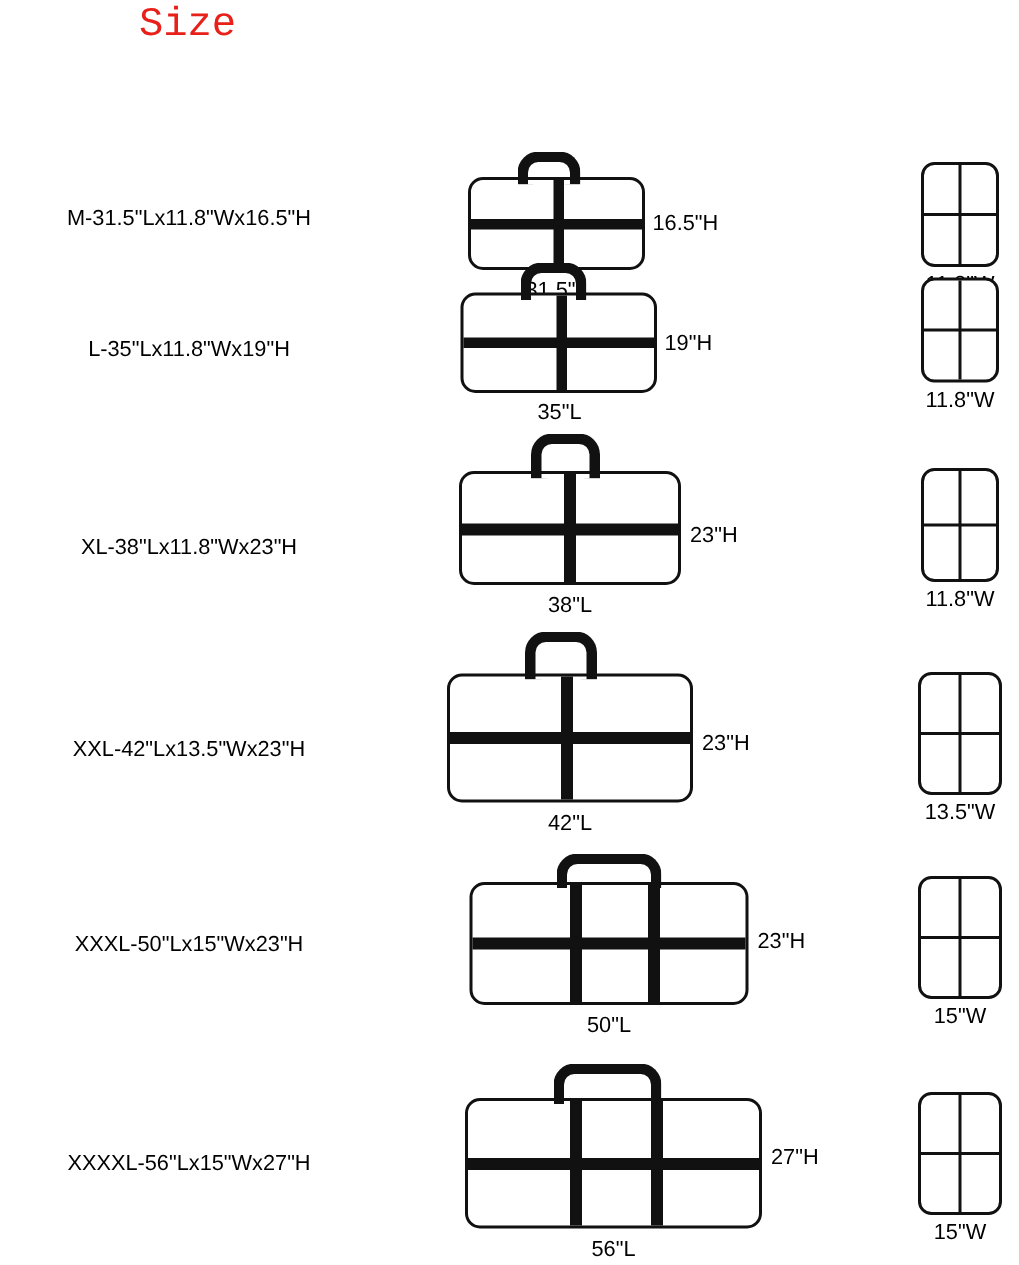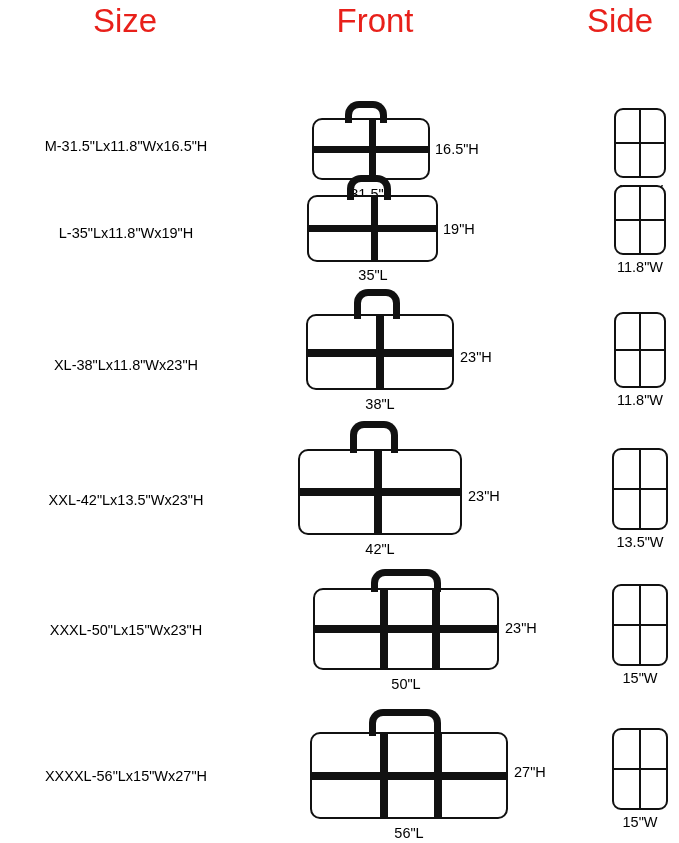--- a/index.html
+++ b/index.html
@@ -25,24 +25,25 @@
   .header {
     position: absolute;
     top: 0;
     left: 0;
     width: 679px;
     height: 42px;
   }
   .header-cell {
     position: absolute;
     color: #e8201a;
-    font-size: 33px;
+    font-size: 27px;
     font-weight: 400;
     text-align: center;
     white-space: nowrap;
+    font-family: Liberation Mono, monospace;
   }
   .header-size { left: 40px;  top: 2px; width: 170px; }
   .header-front { left: 290px; top: 2px; width: 170px; }
   .header-side { left: 565px; top: 2px; width: 110px; }
 
   
   .row {
     position: absolute;
     left: 0;
     width: 679px;
@@ -140,22 +141,20 @@
     white-space: nowrap;
   }
 </style>
 </head>
 <body>
 
 <div class="chart">
 
   <div class="header">
     <div class="header-cell header-size">Size</div>
-    <div class="header-cell header-front">Front</div>
-    <div class="header-cell header-side">Side</div>
   </div>
 
   <div class="row" style="top:48px;">
     <div class="size-label" style="top:88px;">
       <span>M-31.5"Lx11.8"Wx16.5"H</span>
     </div>
 
     <div class="bag" style="left:312px; top:70px; width:118px; height:62px;">
       <div class="strap-h" style="top:26px; height:7px;"></div>
       <div class="strap-v" style="left:55px; width:7px;"></div>

